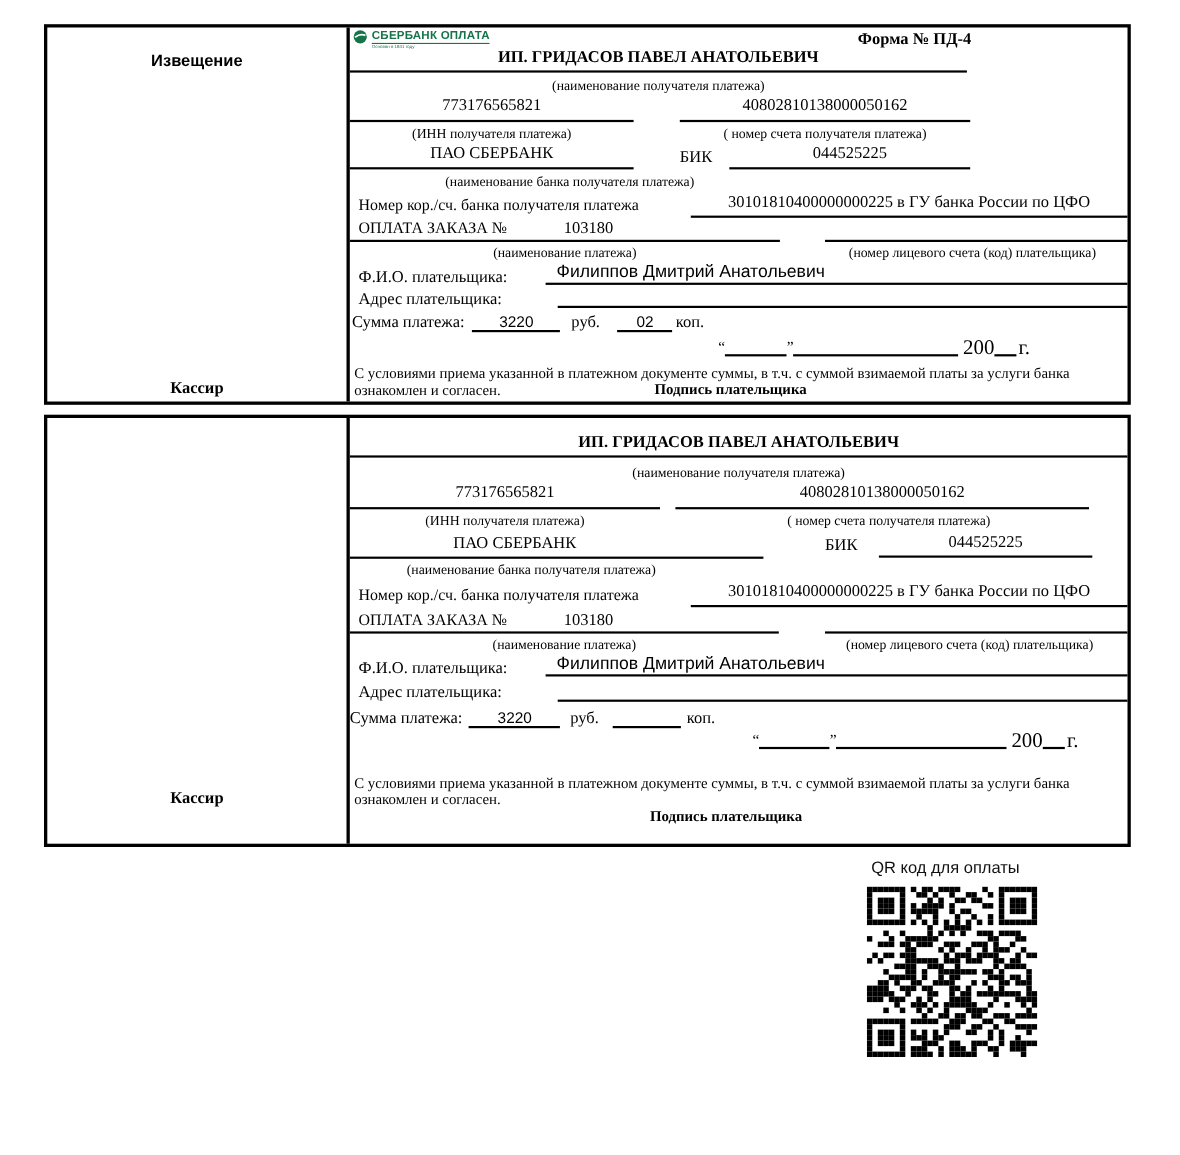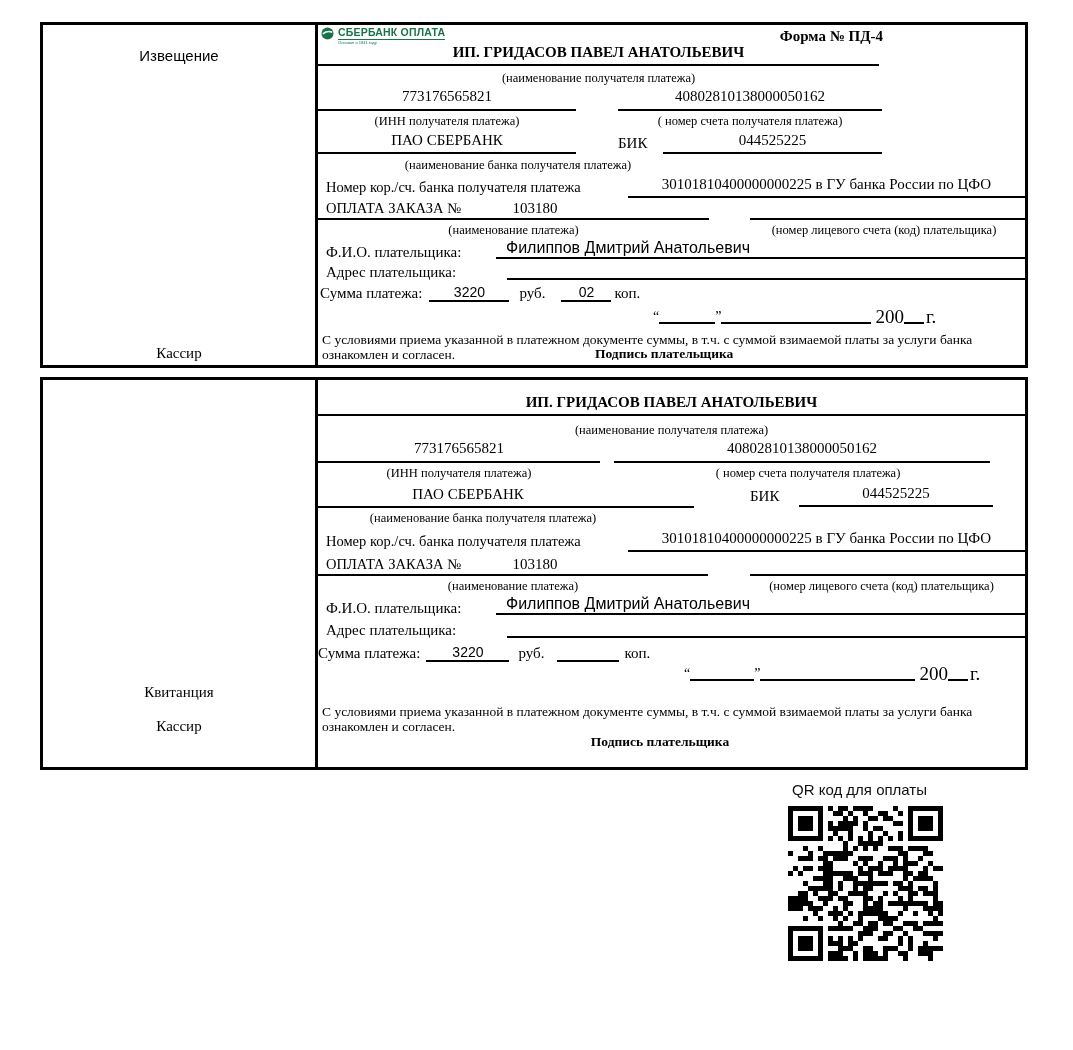--- a/index.html
+++ b/index.html
@@ -1,20 +1,20 @@
 <!DOCTYPE html>
 <html><head>
 <meta charset="utf-8">
 <style>
   html,body{margin:0;padding:0;background:#fff;}
   body{font-family:"Liberation Serif",serif;color:#000;}
   .page{position:relative;width:1073px;height:1050px;background:#fff;overflow:hidden;}
   .box{position:absolute;left:40px;width:988px;border:3px solid #000;box-sizing:border-box;background:#fff;}
   .leftcol{position:absolute;left:0;top:0;bottom:0;width:272px;border-right:3px solid #000;}
-  .side-label{position:absolute;width:100%;text-align:center;font-weight:normal;font-size:15px;}
+  .side-label{position:absolute;width:100%;text-align:center;font-weight:bold;font-size:15px;}
   .sans{font-family:"Liberation Sans",sans-serif;}
   .panel{position:absolute;left:275px;top:0;right:0;bottom:0;}
   .abs{position:absolute;}
   .ul{border-bottom:2px solid #000;}
   .hl{height:0;border-top:2px solid #000;}
   .cap{font-size:12.5px;text-align:center;white-space:nowrap;}
   .val{font-size:15px;text-align:center;white-space:nowrap;}
   .label15{font-size:15px;white-space:nowrap;}
   .corr-label{font-size:14.5px;white-space:nowrap;}
   .purpose{font-size:14.5px;white-space:nowrap;}
@@ -118,21 +118,20 @@
       </div>
 
       <div class="abs agree" style="left:4px;top:307px;">С условиями приема указанной в платежном документе суммы, в т.ч. с суммой взимаемой платы за услуги банка</div>
       <div class="abs agree" style="left:4px;top:322px;">ознакомлен и согласен.</div>
       <div class="abs sig" style="left:277px;top:321px;">Подпись плательщика</div>
     </div>
   </section>
 
   <section class="box" style="top:377px;height:393px;">
     <div class="leftcol">
-      <div class="side-label" style="top:304px;">Квитанция</div>
       <div class="side-label" style="top:338px;">Кассир</div>
     </div>
     <div class="panel">
 
       <div class="abs name ul" style="left:0;top:14px;right:0;">ИП. ГРИДАСОВ ПАВЕЛ АНАТОЛЬЕВИЧ</div>
       <div class="abs cap" style="left:0;top:43px;right:0;">(наименование получателя платежа)</div>
 
       <div class="abs val ul" style="left:0;top:60px;width:282px;height:21px;">773176565821</div>
       <div class="abs val ul" style="left:296px;top:60px;width:376px;height:21px;">40802810138000050162</div>
       <div class="abs cap" style="left:0;top:86px;width:282px;">(ИНН получателя платежа)</div>

